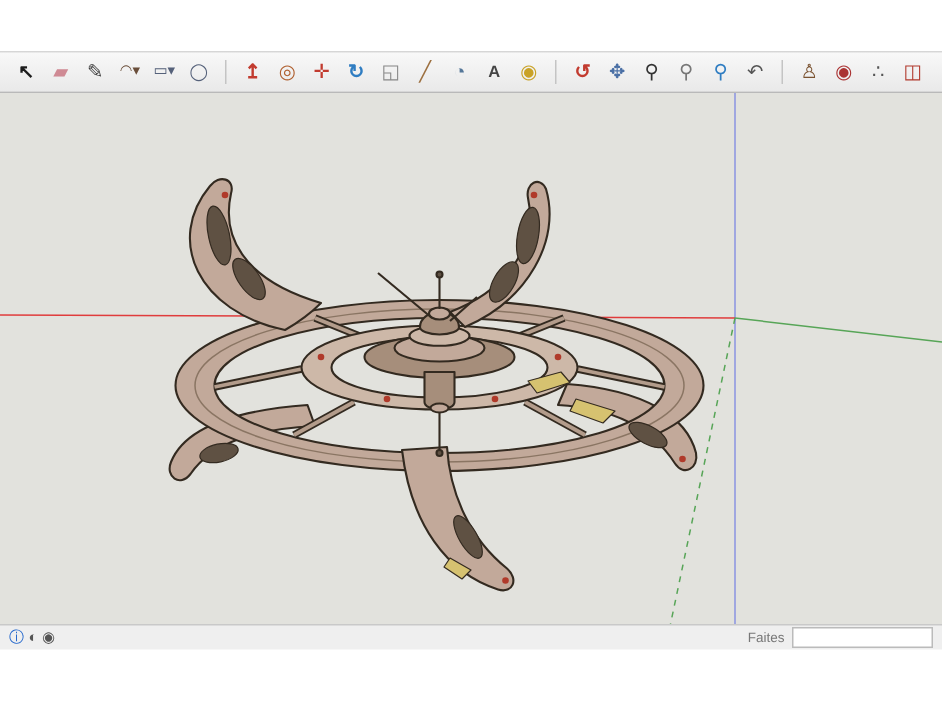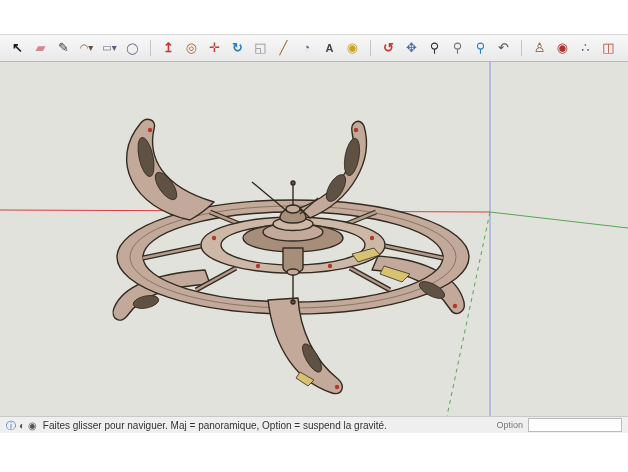--- a/index.html
+++ b/index.html
@@ -147,19 +147,18 @@
       </g>
     </svg>
   </div>
 
   <div class="statusbar">
     <span class="sb-icons">
       <span class="sb-icon" style="color:#2266cc">ⓘ</span>
       <span class="sb-icon" style="color:#555555">◐</span>
       <span class="sb-icon" style="color:#555555">◉</span>
     </span>
-    <span class="sb-msg">Faites glisser pour naviguer. Maj = panoramique, Option =  suspend la gravité.</span>
     <span class="sb-spacer"></span>
-    <span class="sb-measure-label">Option</span>
+    <span class="sb-measure-label">Faites</span>
     <input class="sb-measure-input" type="text" value="" style="">
   </div>
 
 </div>
 
 </body></html>

